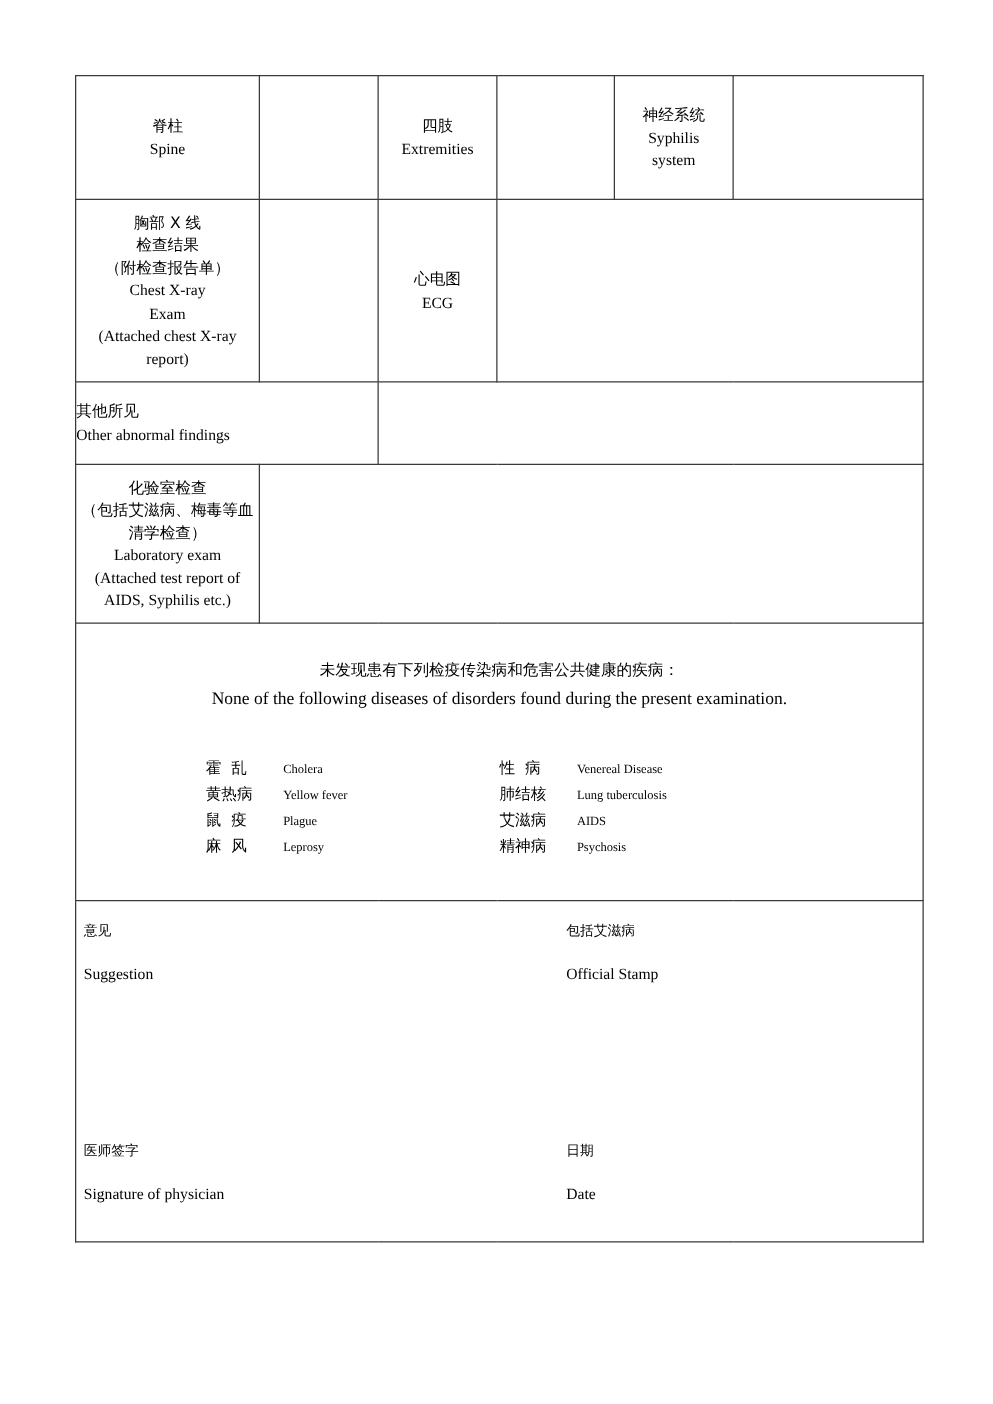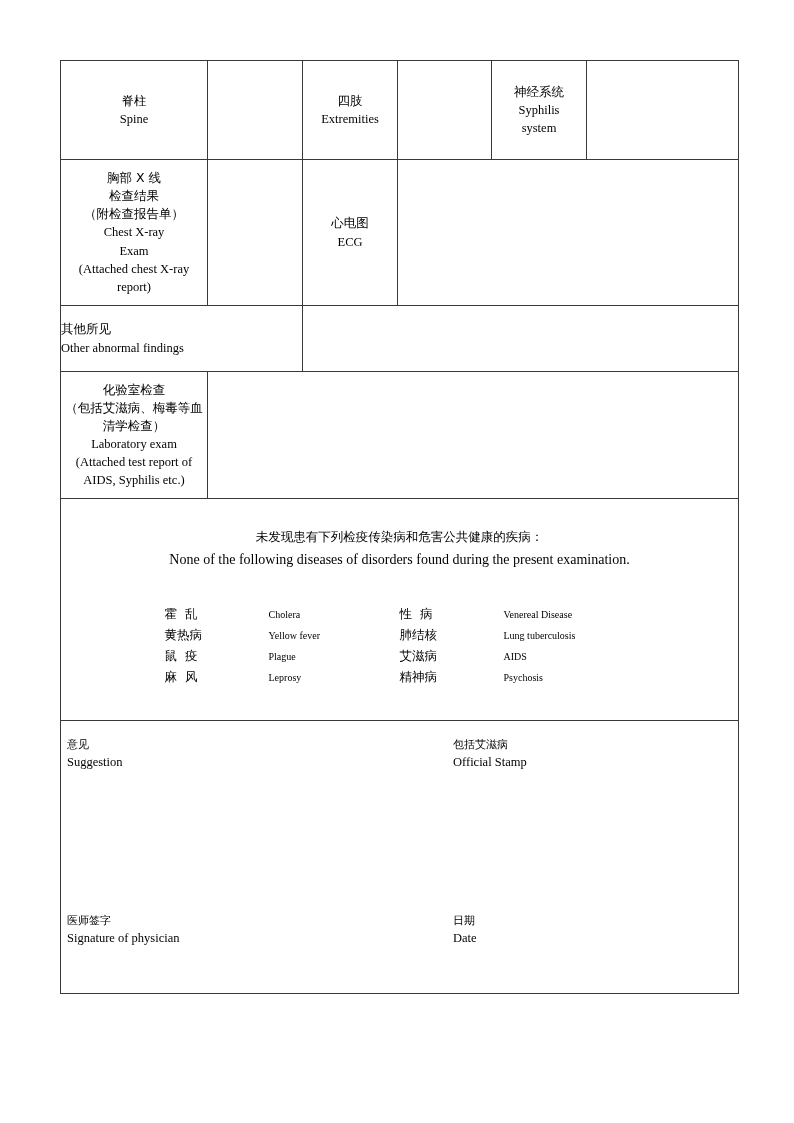--- a/index.html
+++ b/index.html
@@ -59,21 +59,21 @@
     font-size: 12.5px;
   }
   .stack-line { display: block; }
 
   
   .declaration {
     padding: 22px 0 24px 0;
     text-align: center;
   }
   .decl-zh {
-    font-family: Liberation Serif, serif;
+    font-family: Liberation Mono, monospace;
     font-size: 12.5px;
     display: block;
     margin-bottom: 4px;
   }
   .decl-en {
     font-family: "Liberation Serif", "DejaVu Serif", serif;
     font-size: 14px;
     display: block;
   }
   .disease-grid {
@@ -83,21 +83,20 @@
     justify-content: flex-start;
     text-align: left;
   }
   .disease-col {
     width: 235px;
   }
   .disease-row {
     display: flex;
     align-items: baseline;
     height: 21px;
-    gap: 42px;
   }
   .d-zh {
     font-family: "DejaVu Sans", "Liberation Sans", sans-serif;
     font-size: 12.5px;
     width: 62px;
     white-space: pre;
     display: inline-block;
   }
   .d-en {
     font-family: "Liberation Serif", "DejaVu Serif", serif;
@@ -115,21 +114,21 @@
   }
   .sig-zh {
     font-family: "DejaVu Sans", "Liberation Sans", sans-serif;
     font-size: 11px;
     display: block;
   }
   .sig-en {
     font-family: "Liberation Serif", "DejaVu Serif", serif;
     font-size: 12.5px;
     display: block;
-    margin-top: 0;
+    margin-top: 17px;
   }
   .pos-suggestion   { left: 6px;   top: 16px; }
   .pos-stamp        { left: 392px; top: 16px; }
   .pos-signature    { left: 6px;   top: 192px; }
   .pos-date         { left: 392px; top: 192px; }
 </style>
 </head>
 <body>
 
 <div class="page">

